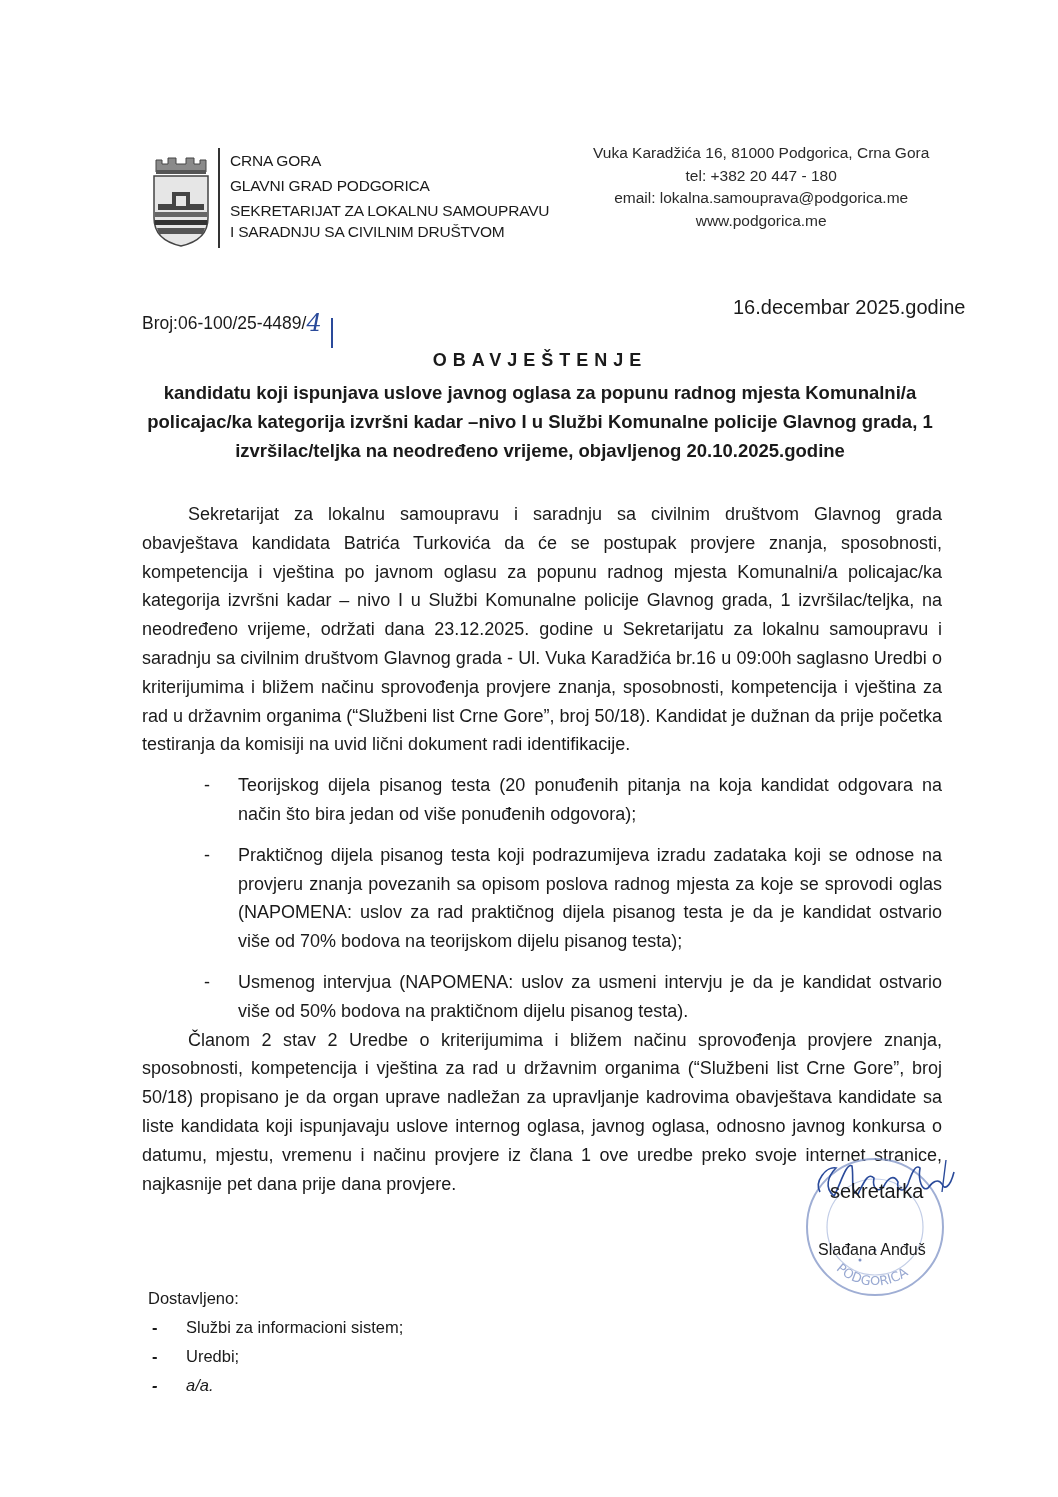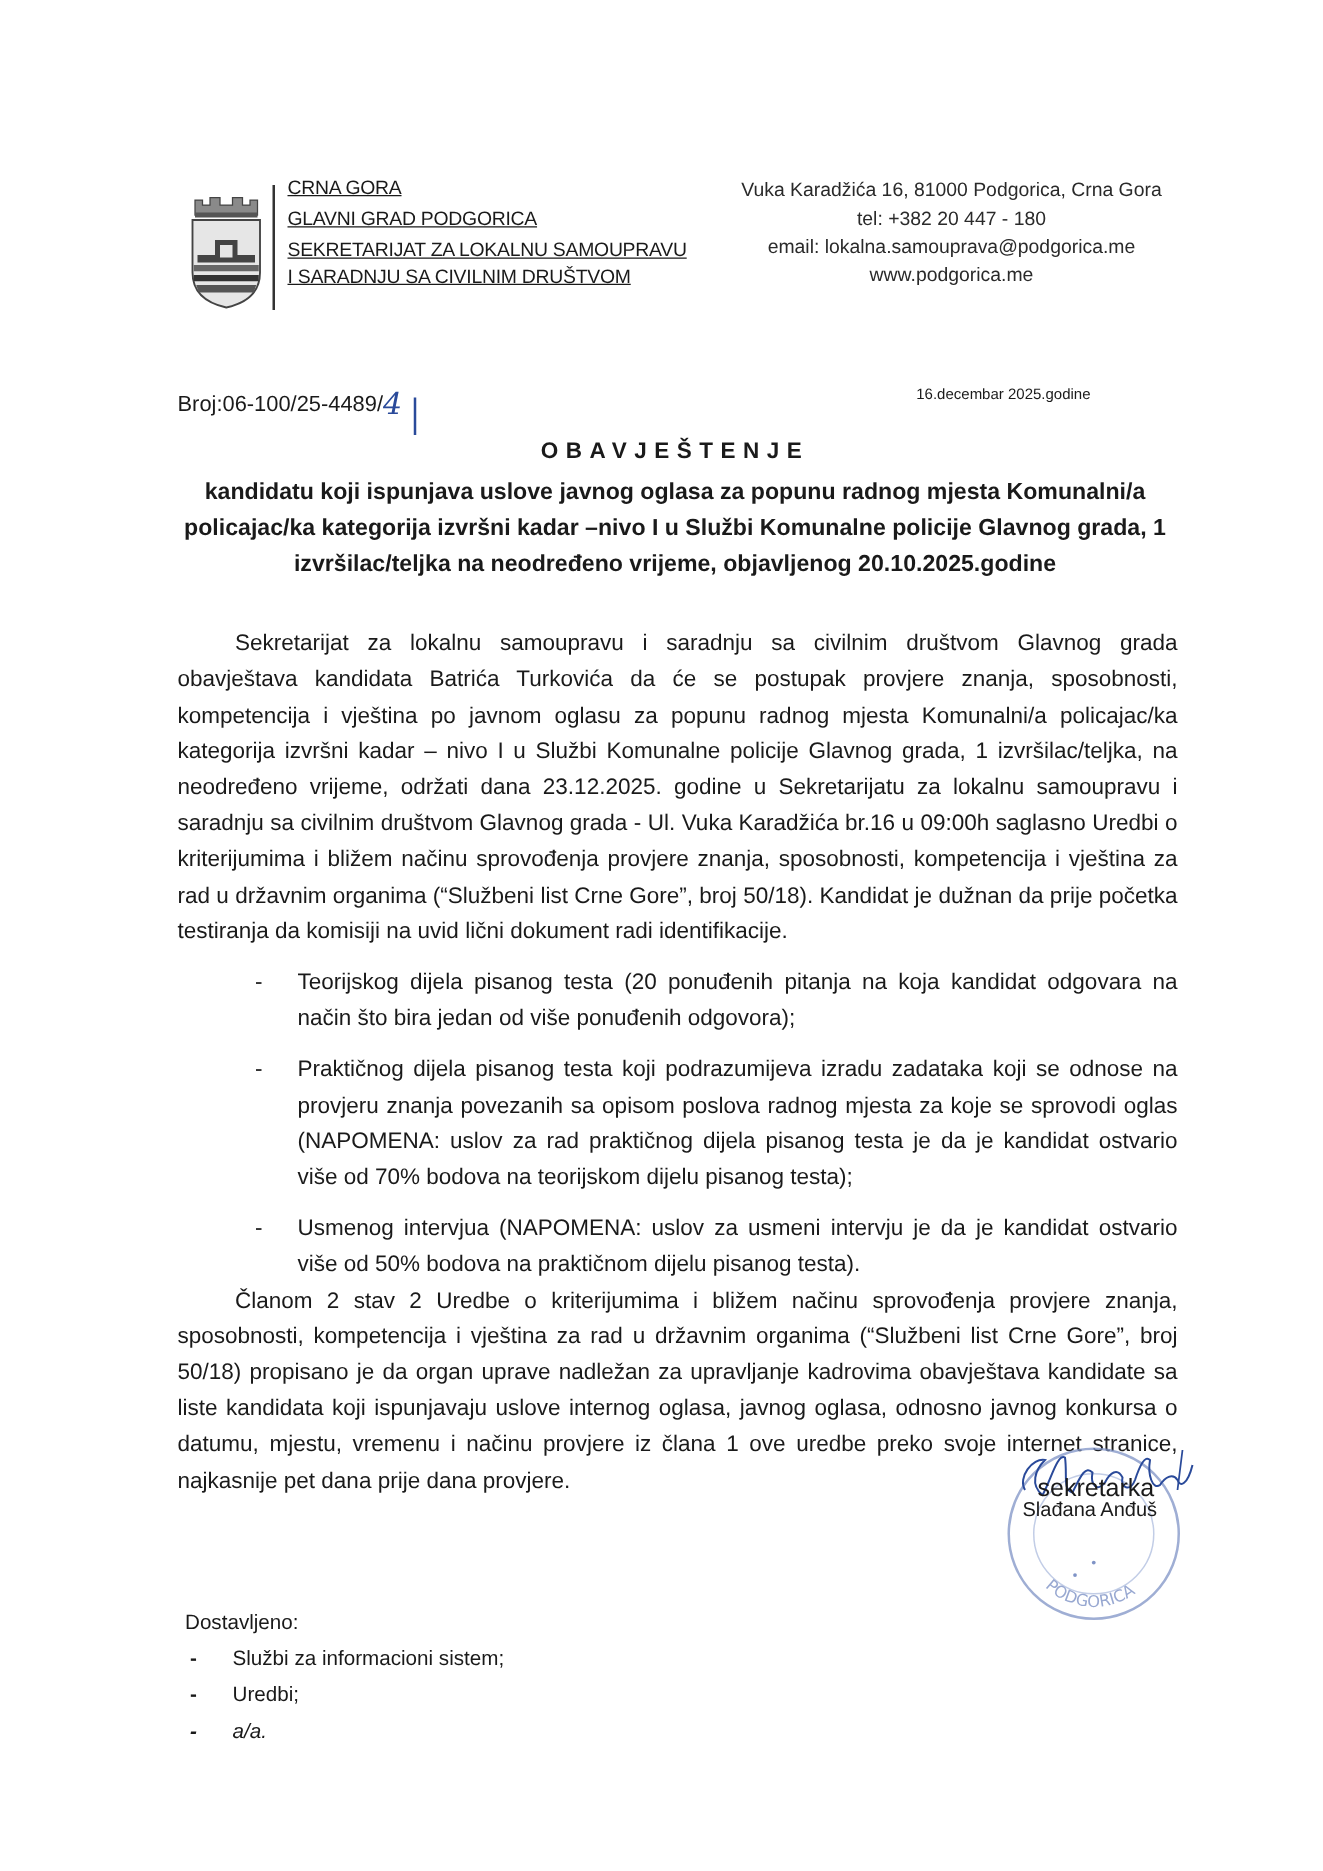--- a/index.html
+++ b/index.html
@@ -2,47 +2,47 @@
 <html><head>
 <meta charset="utf-8">
 <style>
   html, body { margin: 0; padding: 0; background: #ffffff; }
   body { width: 1058px; height: 1497px; position: relative; overflow: hidden; color: #1a1a1a; font-family: "Liberation Sans", sans-serif; }
   .abs { position: absolute; }
 
   
   .crest { left: 150px; top: 148px; width: 62px; height: 100px; }
   .vline { left: 218px; top: 148px; width: 2px; height: 100px; background: #333; }
-  .org { left: 230px; top: 140px; font-size: 15.5px; line-height: 21px; letter-spacing: -0.2px; text-decoration: underline; }
+  .org { left: 230px; top: 150px; font-size: 15.5px; line-height: 21px; letter-spacing: -0.2px; }
   .org div { white-space: nowrap; }
   .org .gap { margin-top: 4px; }
   .contact { left: 593px; top: 142px; font-size: 15.5px; line-height: 22.5px; color: #2a2a2a; }
   .contact div { white-space: nowrap; text-align: center; }
 
   
   .ref { left: 142px; top: 307px; font-size: 17.5px; }
   .ref-hand { color: #2a4a9a; font-family: "DejaVu Serif", serif; font-style: italic; font-size: 24px; position: relative; top: 2px; }
   .ref-stroke { left: 331px; top: 318px; width: 1.5px; height: 30px; background: #2a4a9a; }
-  .date { left: 733px; top: 308px; font-size: 12px; }
+  .date { left: 733px; top: 296px; font-size: 20px; }
 
   
   .title { left: 130px; width: 820px; top: 350px; text-align: center; font-size: 18px; font-weight: bold; letter-spacing: 6px; }
   .subtitle { left: 140px; width: 800px; top: 378px; text-align: center; font-size: 18.5px; font-weight: bold; line-height: 29px; font-family: "Liberation Sans Narrow", "Liberation Sans", sans-serif; }
 
   
   .body { left: 142px; width: 800px; top: 500px; font-size: 18px; line-height: 28.8px; text-align: justify; font-family: "Liberation Sans Narrow", "Liberation Sans", sans-serif; }
   .body p { margin: 0; text-indent: 46px; }
   .body .intro { text-indent: 46px; }
   .body ul { list-style: none; margin: 0; padding: 0 0 0 96px; }
   .body li { position: relative; margin-top: 12px; }
   .body li::before { content: "-"; position: absolute; left: -34px; }
 
   
   .stamp { left: 800px; top: 1150px; width: 150px; height: 155px; }
-  .sig-name { left: 818px; top: 1197px; font-size: 16px; line-height: 24px; }
+  .sig-name { left: 818px; top: 1238px; font-size: 16px; line-height: 24px; }
   .sig-role { left: 830px; top: 1179px; font-size: 20px; line-height: 24px; }
   .signature { left: 808px; top: 1152px; width: 160px; height: 55px; }
 
   
   .delivered { left: 148px; top: 1284px; font-size: 16.5px; line-height: 29px; }
   .delivered ul { list-style: none; margin: 0; padding: 0 0 0 38px; }
   .delivered li { position: relative; }
   .delivered li::before { content: "-"; position: absolute; left: -34px; font-weight: bold; }
   .delivered .ital { font-style: italic; }
 </style>

